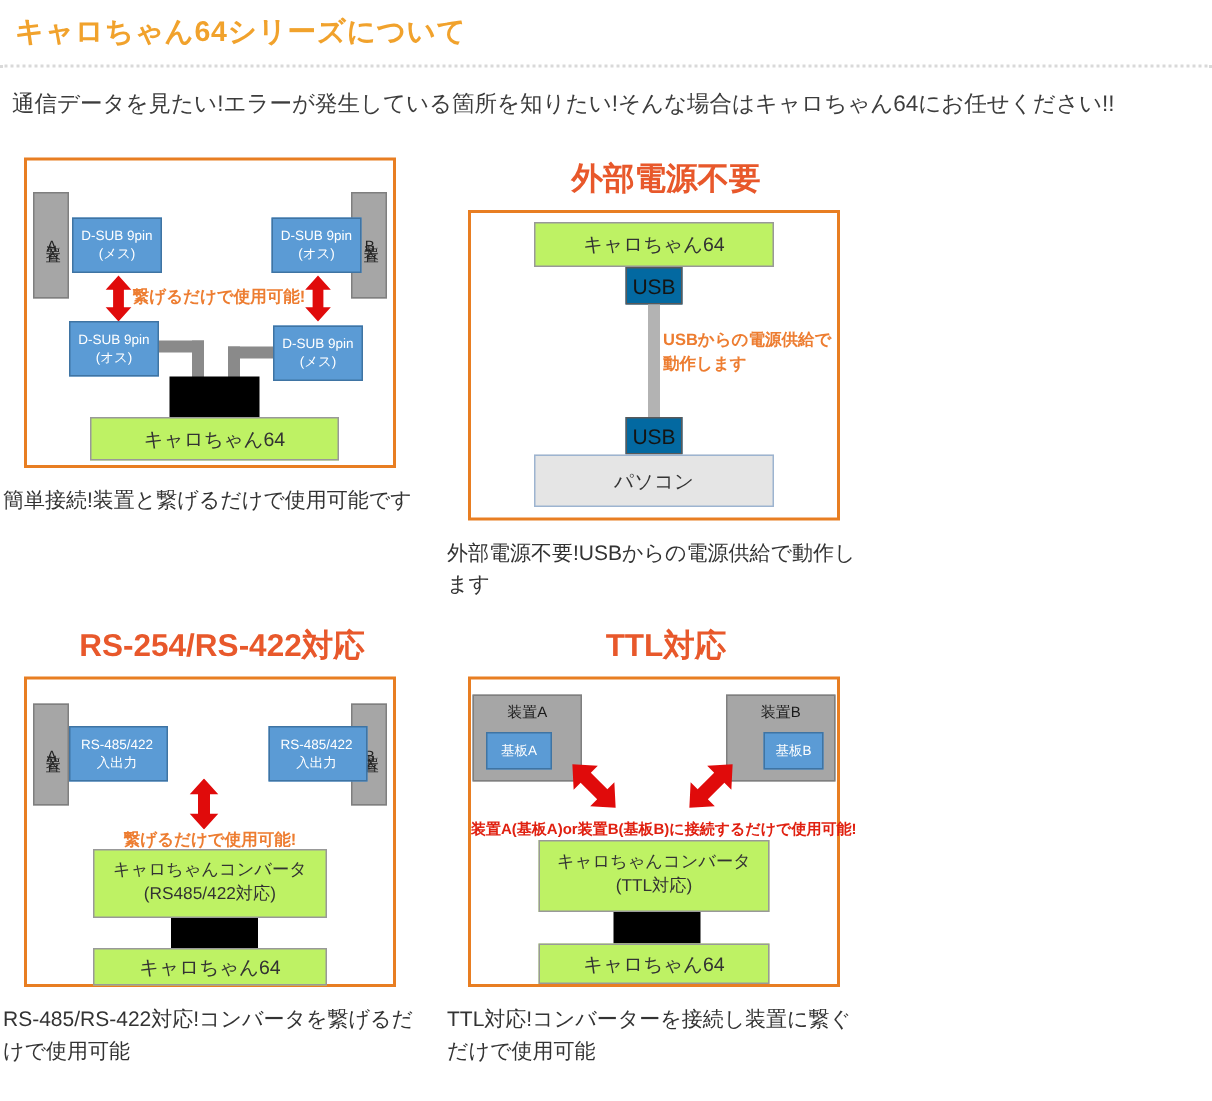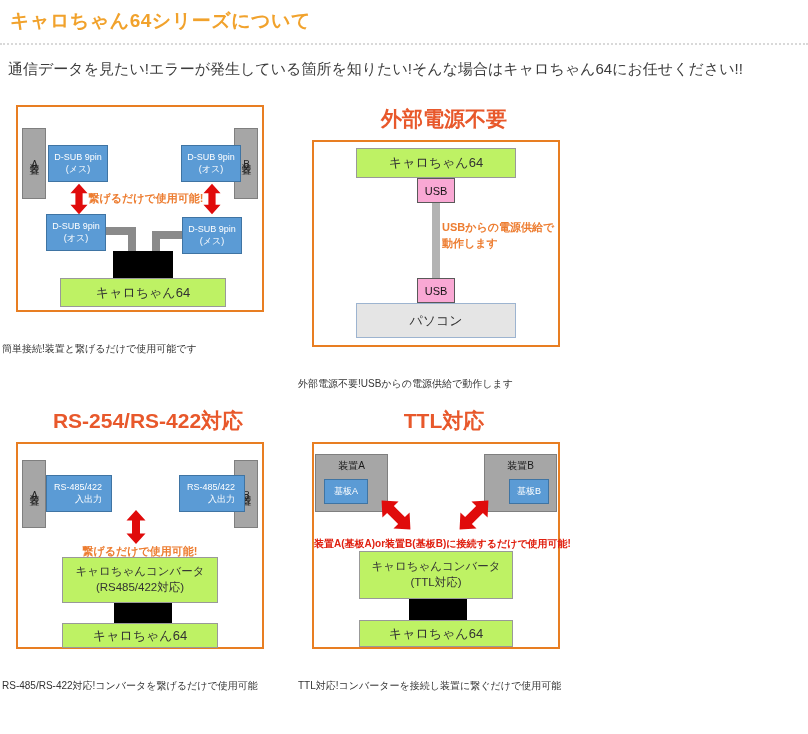--- a/index.html
+++ b/index.html
@@ -26,54 +26,54 @@
   h2.ptitle {
     font-size:21px; font-weight:bold; color:#e8582b;
     text-align:center; margin:0 30px 7px 30px; white-space:nowrap;
   }
   .diagram {
     position:relative; width:248px; height:207px;
     border:2px solid #e87e22; background:#fff; margin-left:16px;
   }
   .abs { position:absolute; }
   p.caption {
-    font-size:10px; color:#333; line-height:1.5;
-    margin:29px 12px 16px 2px;
+    font-size:14px; color:#333; line-height:1.5;
+    margin:11px 12px 16px 2px;
   }
   
   .devbar {
     background:#a6a6a6; border:1px solid #7f7f7f;
     display:flex; align-items:center; justify-content:center;
   }
   .vtext {
     writing-mode:vertical-rl; text-orientation:upright;
     font-size:10px; color:#222; line-height:1; letter-spacing:2px;
   }
   .bluebox {
     background:#5b9bd5; border:1px solid #3f74a3; color:#fff;
     display:flex; align-items:center; justify-content:center;
     font-size:9px; line-height:1.3; text-align:center; white-space:pre-line;
   }
-  .bluebox.left-align { justify-content:flex-start; text-align:right; padding-left:7px; }
+  .bluebox.left-align { justify-content:flex-start; text-align:center; padding-left:7px; }
   .graybox {
     background:#bef264; border:1px solid #999;
     display:flex; align-items:center; justify-content:center;
     font-size:13px; color:#333;
   }
   .converter {
     font-size:11.5px; line-height:1.35; text-align:center; white-space:pre-line;
   }
   .pcbox {
     background:#e5e5e5; border:1px solid #9db4d0;
     display:flex; align-items:center; justify-content:center;
     font-size:13px; color:#333;
   }
   .usbbox {
-    background:#f9a8d4; border:1px solid #595959; color:#141414;
-    display:flex; align-items:center; justify-content:center; font-size:11px;
+    background:#0369a1; border:1px solid #595959; color:#141414;
+    display:flex; align-items:center; justify-content:center; font-size:14px;
   }
   .blackbox { background:#000; }
   .connline { background:#8a8a8a; }
   .note-orange {
     color:#ed7d31; font-weight:bold; font-size:11px;
     text-align:center; white-space:pre-line; line-height:1.45;
   }
   .note-red {
     color:#e02010; font-weight:bold; font-size:10px;
     text-align:center; white-space:nowrap;

